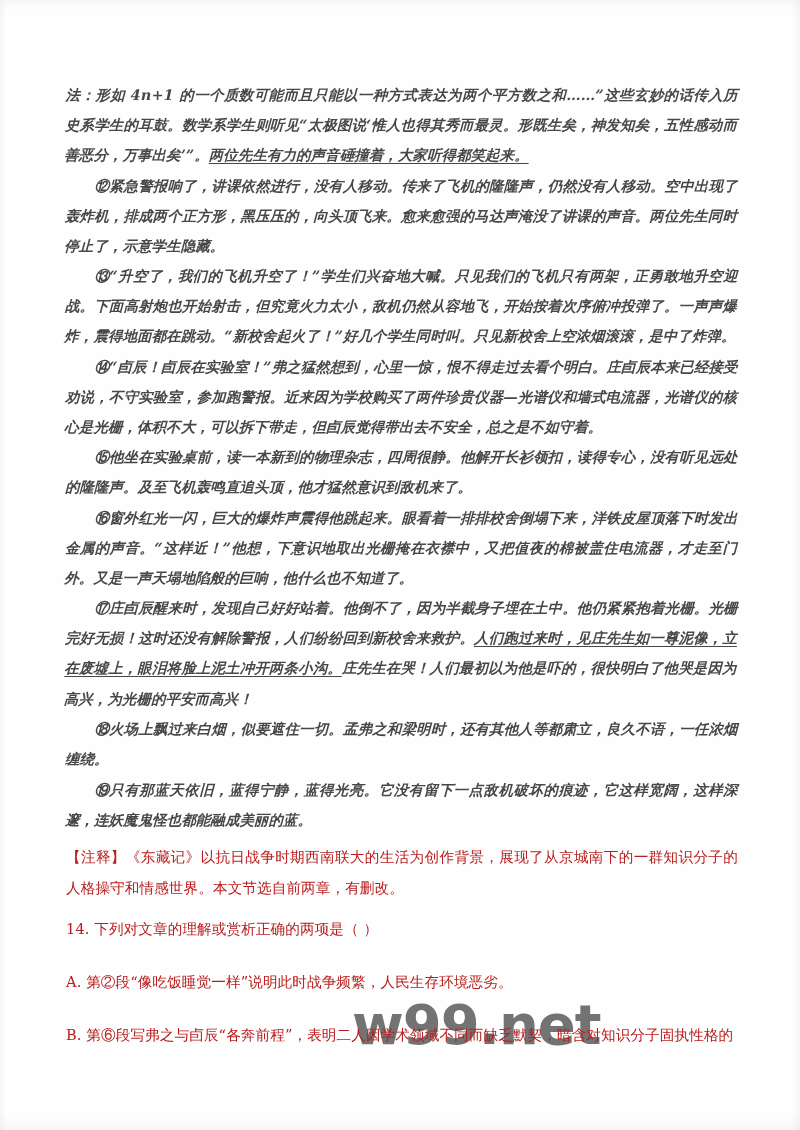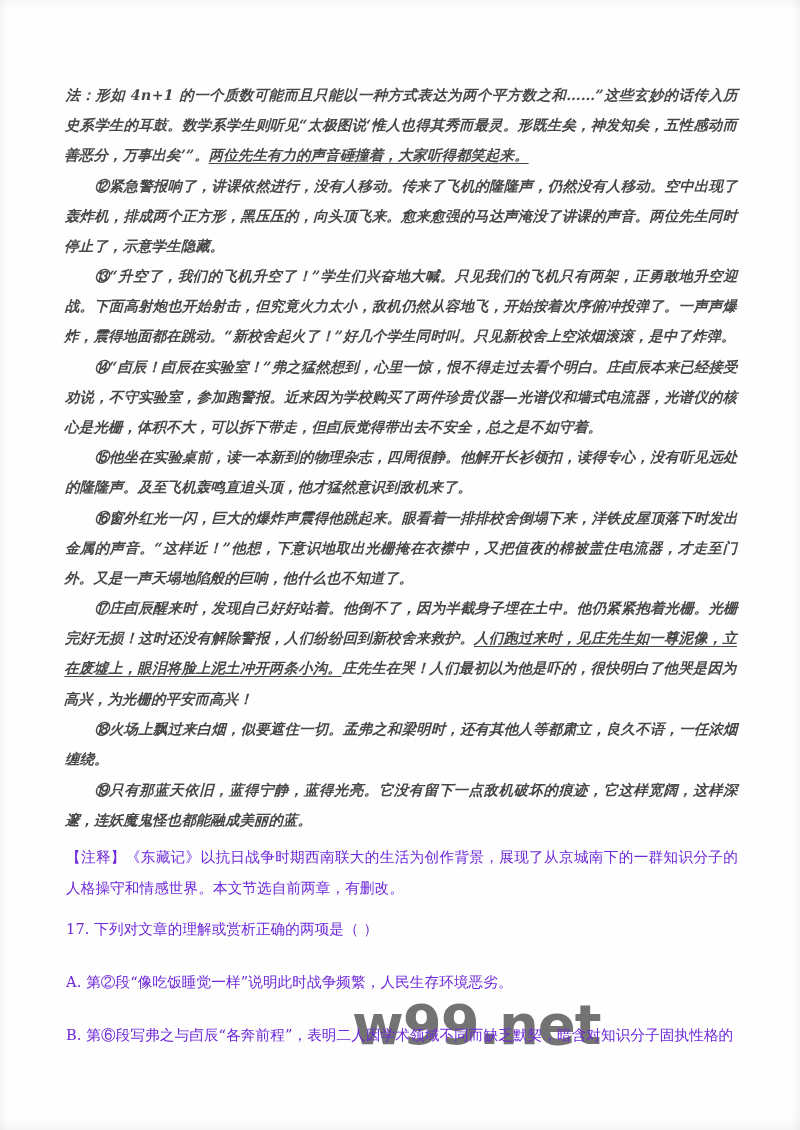--- a/index.html
+++ b/index.html
@@ -84,21 +84,21 @@
   .passage .u {
     text-decoration: underline;
     text-underline-offset: 3px;
   }
 
   
   .printed {
     font-family: "DejaVu Serif", "Liberation Serif", serif;
     font-size: 14.6px;
     line-height: 31px;
-    color: #6d28d9;
+    color: #b91c1c;
     text-align: justify;
     text-justify: inter-character;
     letter-spacing: 0.1px;
     margin: 0;
     font-style: normal;
     transform: none;
     font-weight: 500;
   }
   .note { margin-top: 6px; }
   .q-stem { margin-top: 10px; }
@@ -144,21 +144,21 @@
         <p class="indent"><span>⑯</span><span>窗外红光一闪，巨大的爆炸声震得他跳起来。眼看着一排排校舍倒塌下来，洋铁皮屋顶落下时发出金属的声音。“这样近！”他想，下意识地取出光栅掩在衣襟中，又把值夜的棉被盖住电流器，才走至门外。又是一声天塌地陷般的巨响，他什么也不知道了。</span></p>
         <p class="indent"><span>⑰</span><span>庄卣辰醒来时，发现自己好好站着。他倒不了，因为半截身子埋在土中。他仍紧紧抱着光栅。光栅完好无损！这时还没有解除警报，人们纷纷回到新校舍来救护。</span><span class="u">人们跑过来时，见庄先生如一尊泥像，立在废墟上，眼泪将脸上泥土冲开两条小沟。</span><span>庄先生在哭！人们最初以为他是吓的，很快明白了他哭是因为高兴，为光栅的平安而高兴！</span></p>
         <p class="indent"><span>⑱</span><span>火场上飘过来白烟，似要遮住一切。孟弗之和梁明时，还有其他人等都肃立，良久不语，一任浓烟缠绕。</span></p>
         <p class="indent"><span>⑲</span><span>只有那蓝天依旧，蓝得宁静，蓝得光亮。它没有留下一点敌机破坏的痕迹，它这样宽阔，这样深邃，连妖魔鬼怪也都能融成美丽的蓝。</span></p>
       </div>
 
     <p class="printed note">
       <span>【注释】</span><span>《东藏记》以抗日战争时期西南联大的生活为创作背景，展现了从京城南下的一群知识分子的人格操守和情感世界。本文节选自前两章，有删改。</span>
     </p>
 
-    <p class="printed q-stem">17. 下列对文章的理解或赏析正确的两项是（  ）</p>
+    <p class="printed q-stem">14. 下列对文章的理解或赏析正确的两项是（  ）</p>
 
     <p class="printed q-option">
       <span>A.</span>
       <span>第②段“像吃饭睡觉一样”说明此时战争频繁，人民生存环境恶劣。</span>
     </p>
 
     <p class="printed q-option">
       <span>B.</span>
       <span>第⑥段写弗之与卣辰“各奔前程”，表明二人因学术领域不同而缺乏默契，暗含对知识分子固执性格的</span>
     </p>

